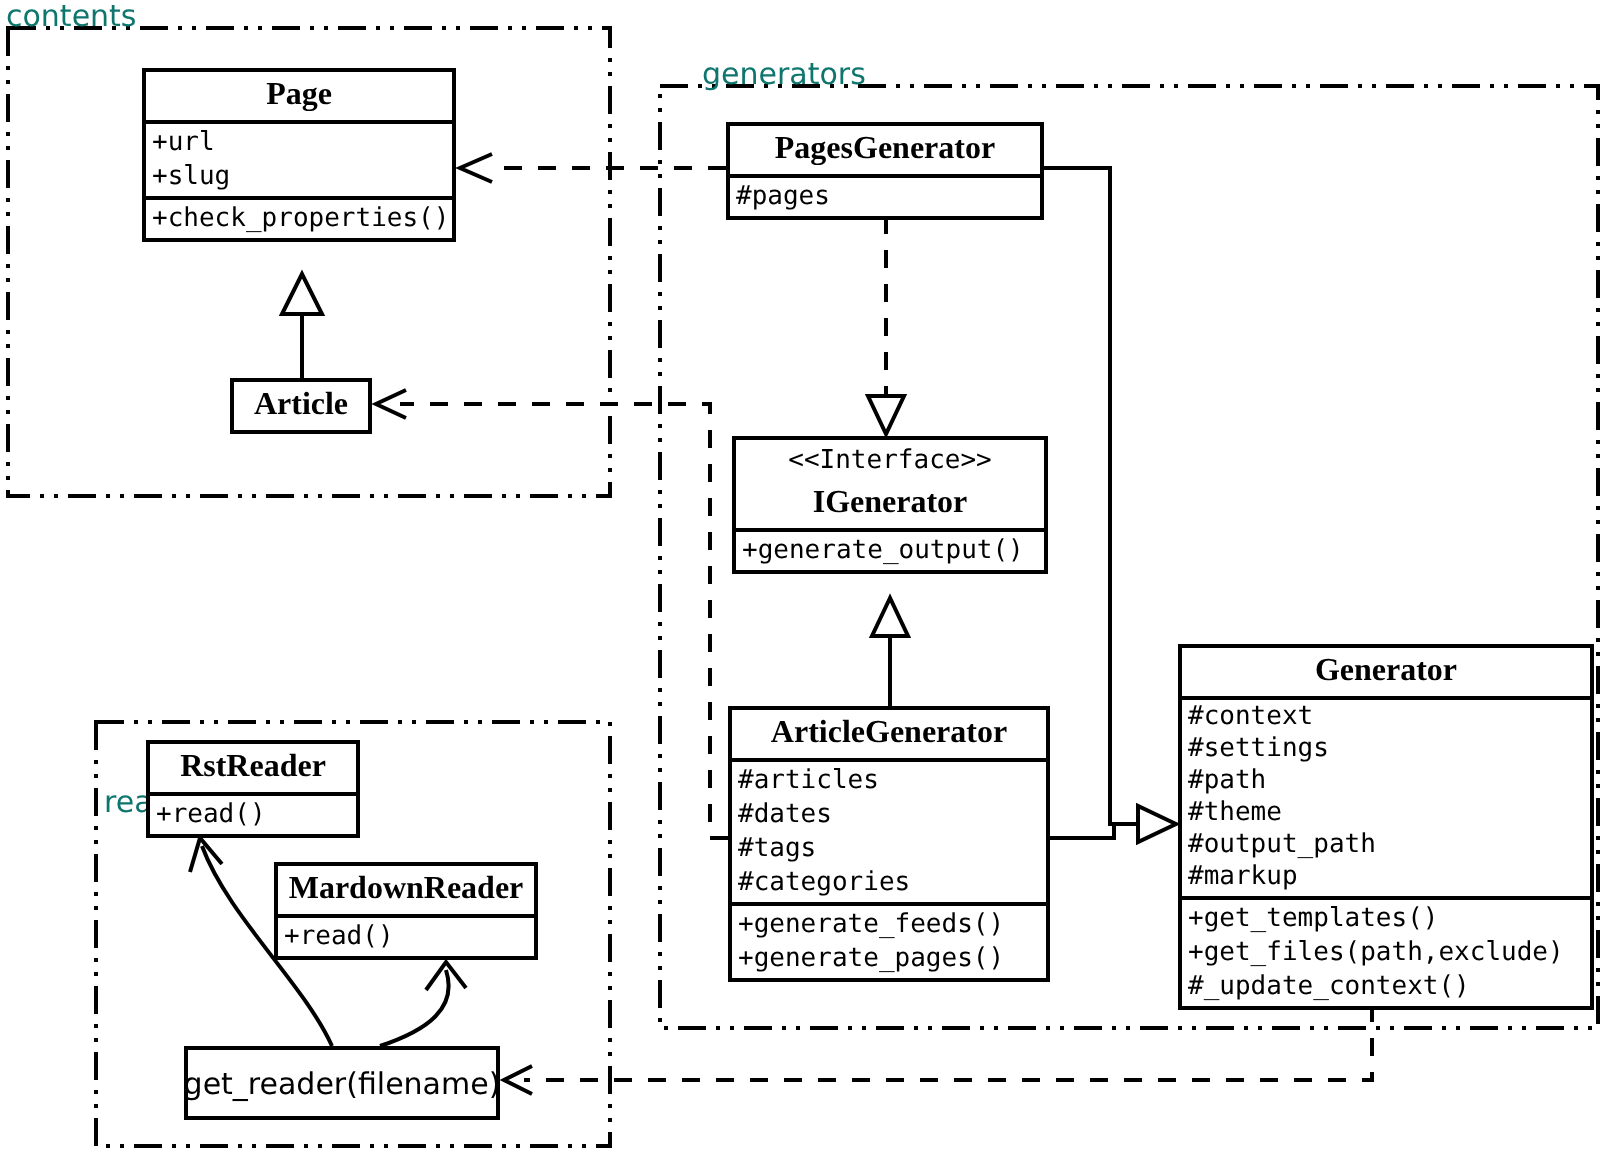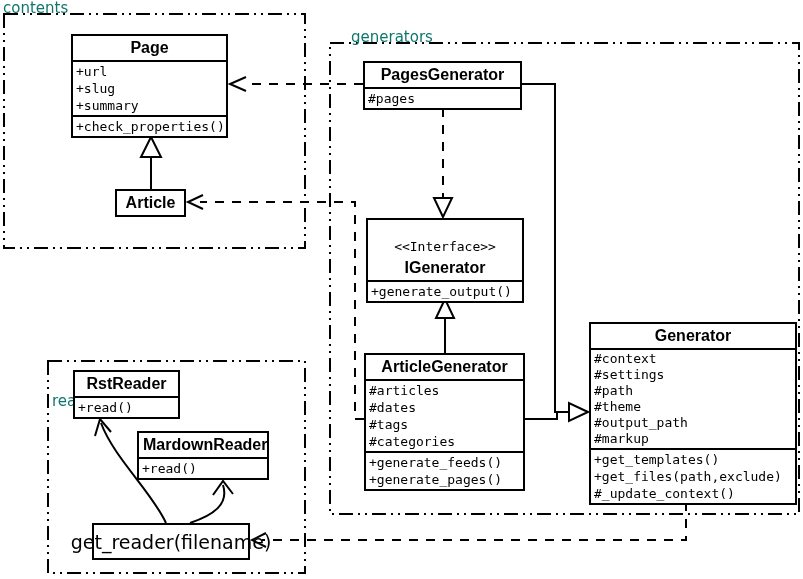--- a/index.html
+++ b/index.html
@@ -10,37 +10,37 @@
   }
   svg.links { position:absolute; left:0; top:0; }
   .pkg-label {
     position:absolute; font-size:15px; line-height:17px; color:#0f766e;
     font-family:"DejaVu Sans", sans-serif; white-space:nowrap;
   }
   .box {
     position:absolute; background:#ffffff; border:2px solid #000;
   }
   .box .title {
-    font-family:Liberation Sans, sans-serif; font-weight:bold; font-size:16px;
+    font-family:Liberation Serif, serif; font-weight:bold; font-size:16px;
     line-height:22px; text-align:center; padding:1px 4px; white-space:nowrap;
   }
   .box .sep { border-top:2px solid #000; }
   .box .stereotype {
     font-family:"DejaVu Sans Mono", monospace; font-size:13px; line-height:18px;
-    text-align:center; padding-top:18px; white-space:nowrap;
+    text-align:center; padding-top:2px; white-space:nowrap;
   }
   .box .members {
     font-family:"DejaVu Sans Mono", monospace; font-size:13px; line-height:17px;
     padding:1px 3px; white-space:nowrap;
   }
   .box .members.compact { line-height:16px; }
   .plainbox {
     position:absolute; background:#ffffff; border:2px solid #000;
     display:flex; align-items:center; justify-content:center;
-    font-family:"DejaVu Sans", sans-serif; font-size:19px; white-space:nowrap;
+    font-family:"DejaVu Sans", sans-serif; font-size:15px; white-space:nowrap;
   }
 </style>
 </head>
 <body>
 
 <div class="stage">
 
   <svg class="links" width="803" height="579" viewBox="0 0 803 579">
 
     <rect x="4" y="14" width="301" height="234" fill="none" stroke="#000" stroke-width="2" stroke-dasharray="14 5 2 5 2 5"></rect>
@@ -78,21 +78,20 @@
 
   <div class="pkg-label" style="left:3px; top:0px;">contents</div>
   <div class="pkg-label" style="left:324px; top:29px;margin-left:27px;">generators</div>
   <div class="pkg-label" style="left:52px; top:346px;margin-top:47px;">readers</div>
 
   <div class="box" style="left:71px; top:34px; width:157px;">
     <div class="title">Page</div>
     <div class="members sep">
       <div>+url</div>
       <div>+slug</div>
-      <div>+summary</div>
     </div>
     <div class="members sep">
       <div>+check_properties()</div>
     </div>
   </div>
 
   <div class="box" style="left:115px; top:189px; width:71px;">
     <div class="title">Article</div>
   </div>
 

